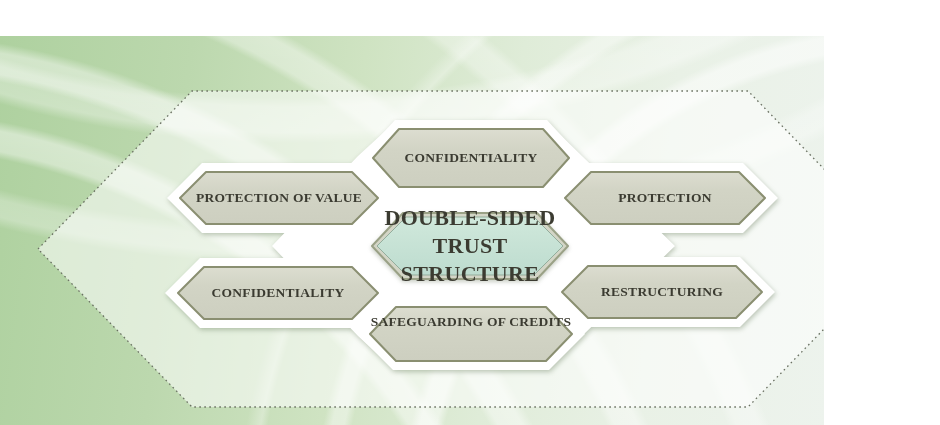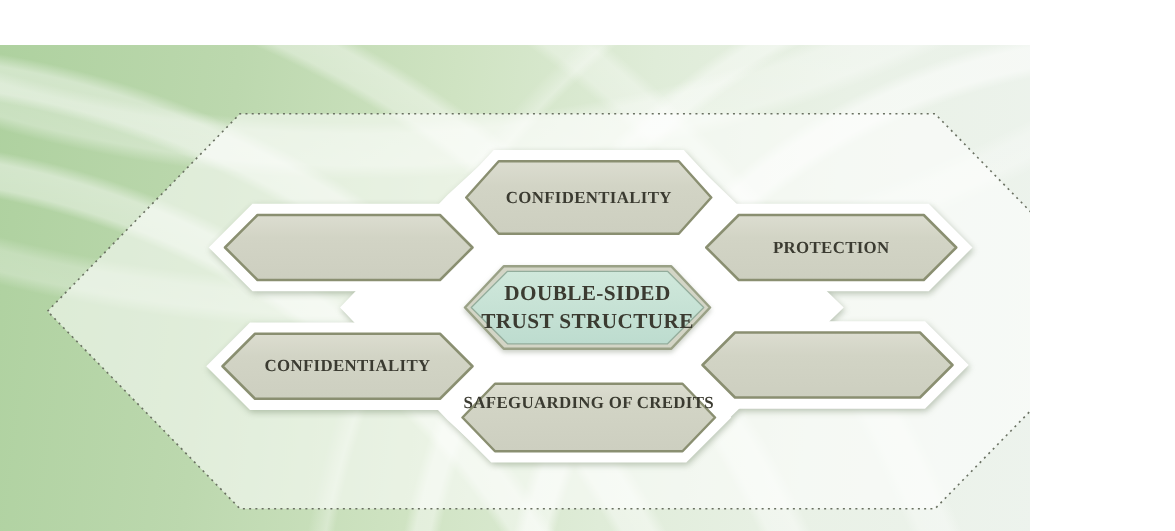--- a/index.html
+++ b/index.html
@@ -32,21 +32,21 @@
   .halo-group{filter:drop-shadow(1px 2px 2.5px rgba(110,130,100,.45));}
   .node{stroke-width:2;stroke-linejoin:round;}
   .center-outer{stroke-width:2;stroke-linejoin:round;filter:drop-shadow(0 2px 2px rgba(100,115,90,.35));}
   .center-inner{stroke:#93ad9c;stroke-width:1;stroke-linejoin:round;}
   .label{
     position:absolute;transform:translate(-50%,-50%);
     white-space:nowrap;text-align:center;
     font-size:13.5px;font-weight:700;letter-spacing:.25px;color:#3b3b31;
   }
   .label-center{
-    font-size:17px;line-height:1.28;letter-spacing:.3px;white-space:normal;width:190px;
+    font-size:22px;line-height:1.28;letter-spacing:.3px;white-space:normal;width:190px;
   }
 </style>
 </head>
 <body>
 
 <div class="stage">
 
   <div class="bg"></div>
 
   <svg width="940" height="425" viewBox="0 0 940 425">
@@ -81,25 +81,27 @@
     <polygon class="node" points="178,257 204,231 352,231 378,257 352,283 204,283" fill="url(#nodeGrad)" stroke="#8a8f71"></polygon>
     <polygon class="node" points="562,256 588,230 736,230 762,256 736,282 588,282" fill="url(#nodeGrad)" stroke="#8a8f71"></polygon>
     <polygon class="node" points="370,298 396,271 546,271 572,298 546,325 396,325" fill="url(#nodeGrad)" stroke="#8a8f71"></polygon>
 
     <polygon class="center-outer" points="372,210 403,177 537,177 568,210 537,243 403,243" fill="#d3d5c6" stroke="#9aa186"></polygon>
     <polygon class="center-inner" points="377,210 406,181 534,181 563,210 534,239 406,239" fill="url(#tealGrad)"></polygon>
   </svg>
 
   <div class="label" style="left:471px;top:122px">CONFIDENTIALITY</div>
 
+  <div class="label" style="left:279px;top:162px">PROTECTION OF VALUE</div>
 
   <div class="label" style="left:665px;top:162px">PROTECTION</div>
 
   <div class="label" style="left:278px;top:257px">CONFIDENTIALITY</div>
 
+  <div class="label" style="left:662px;top:256px">RESTRUCTURING</div>
 
   <div class="label" style="left:471px;top:286px">SAFEGUARDING OF CREDITS</div>
 
   <div class="label label-center" style="left:470px;top:210px">
     <span>DOUBLE-SIDED</span><br>
     <span>TRUST STRUCTURE</span>
   </div>
 
 </div>
 

